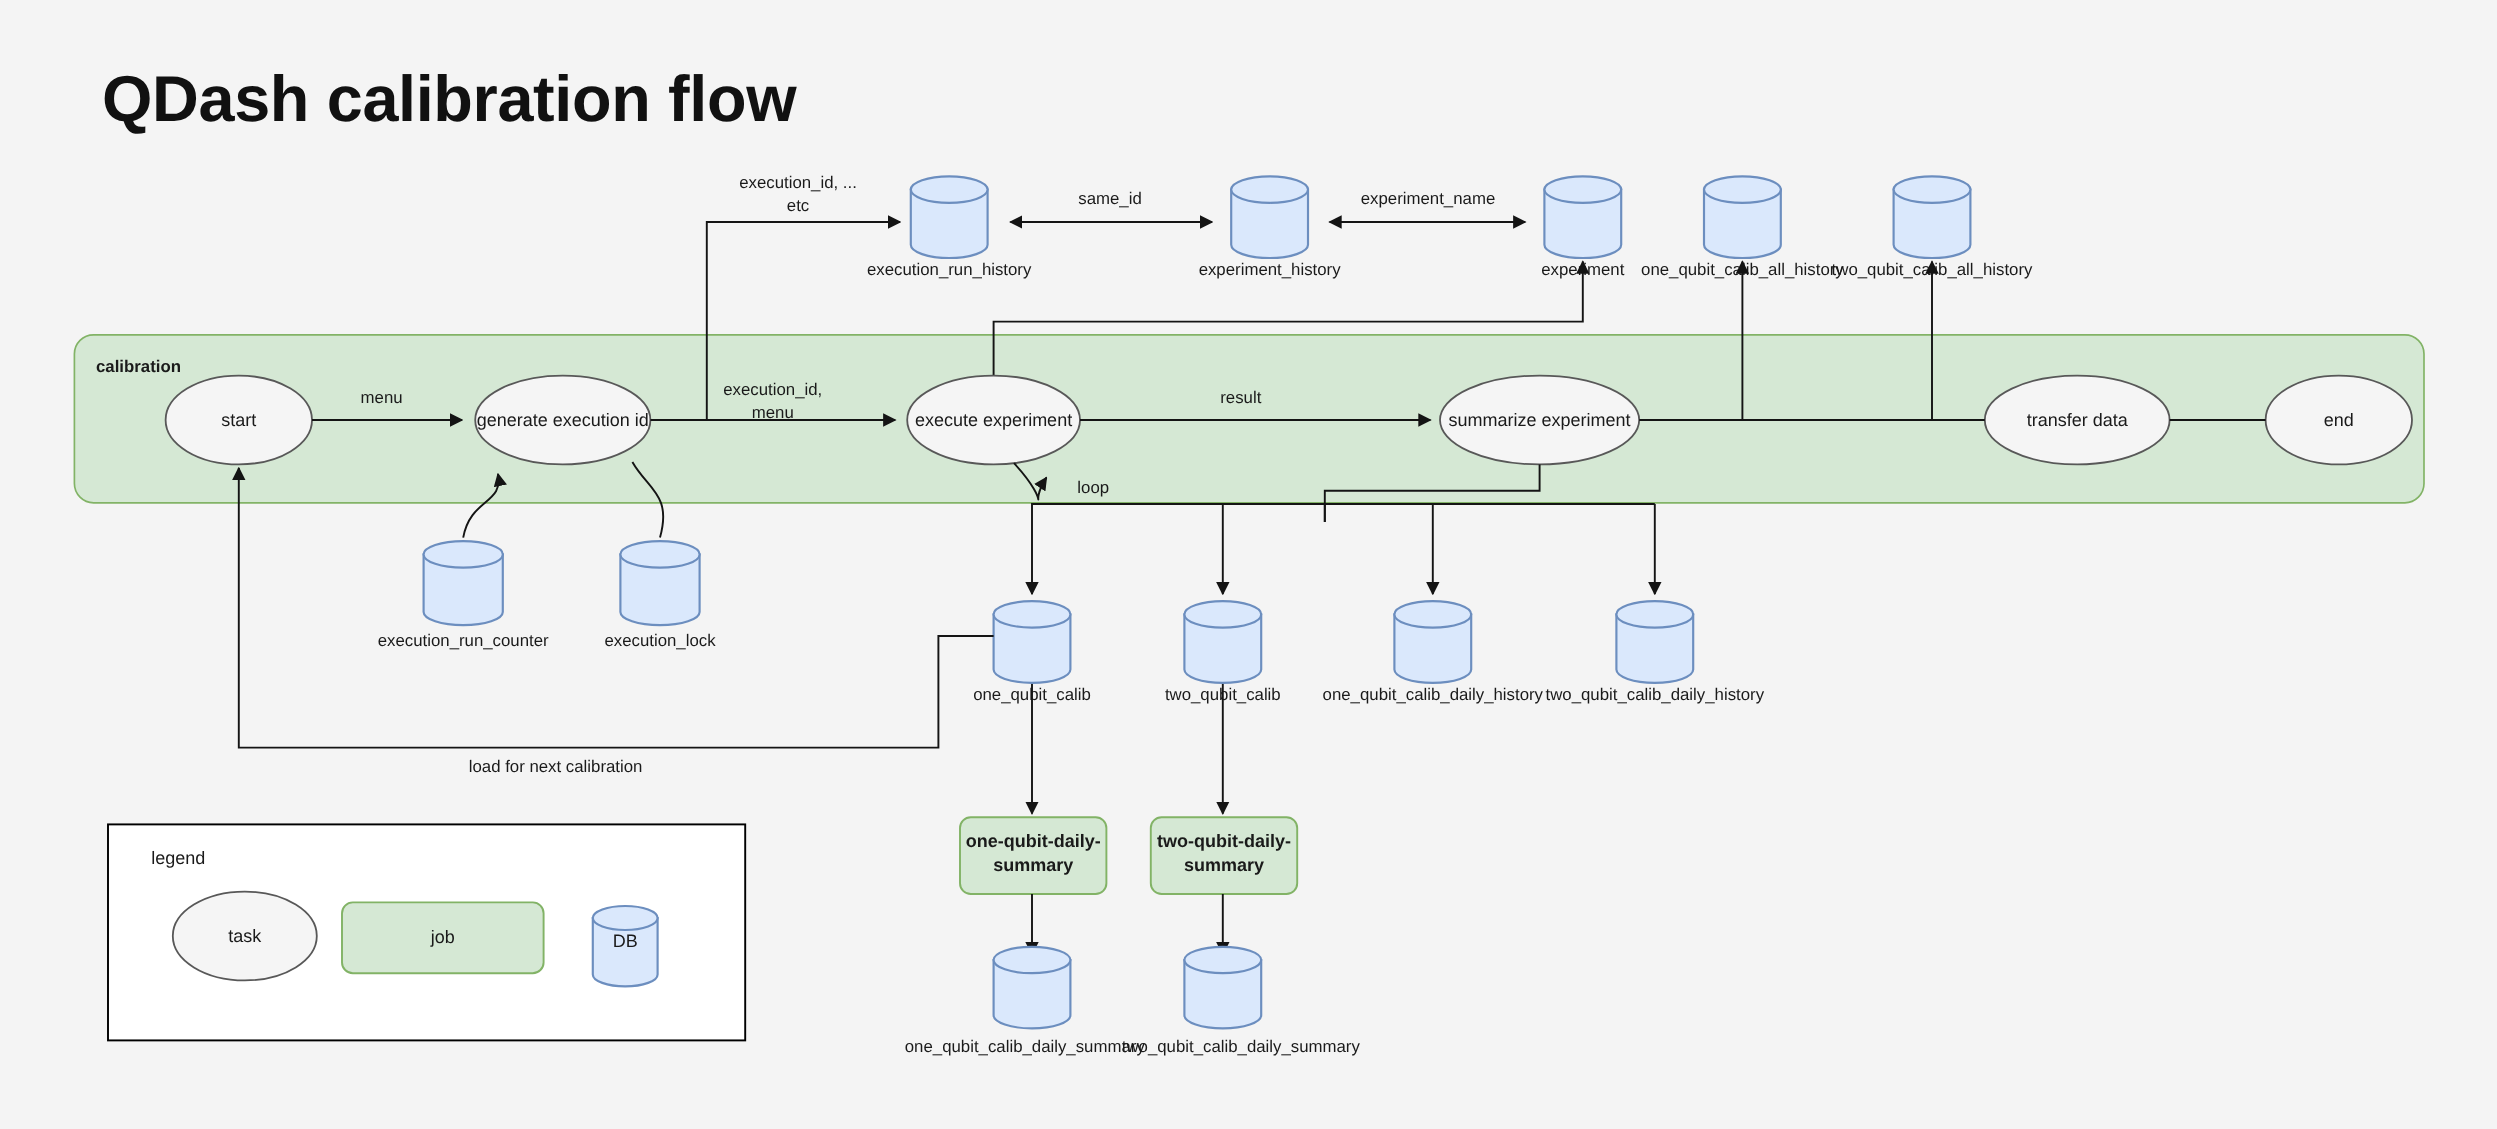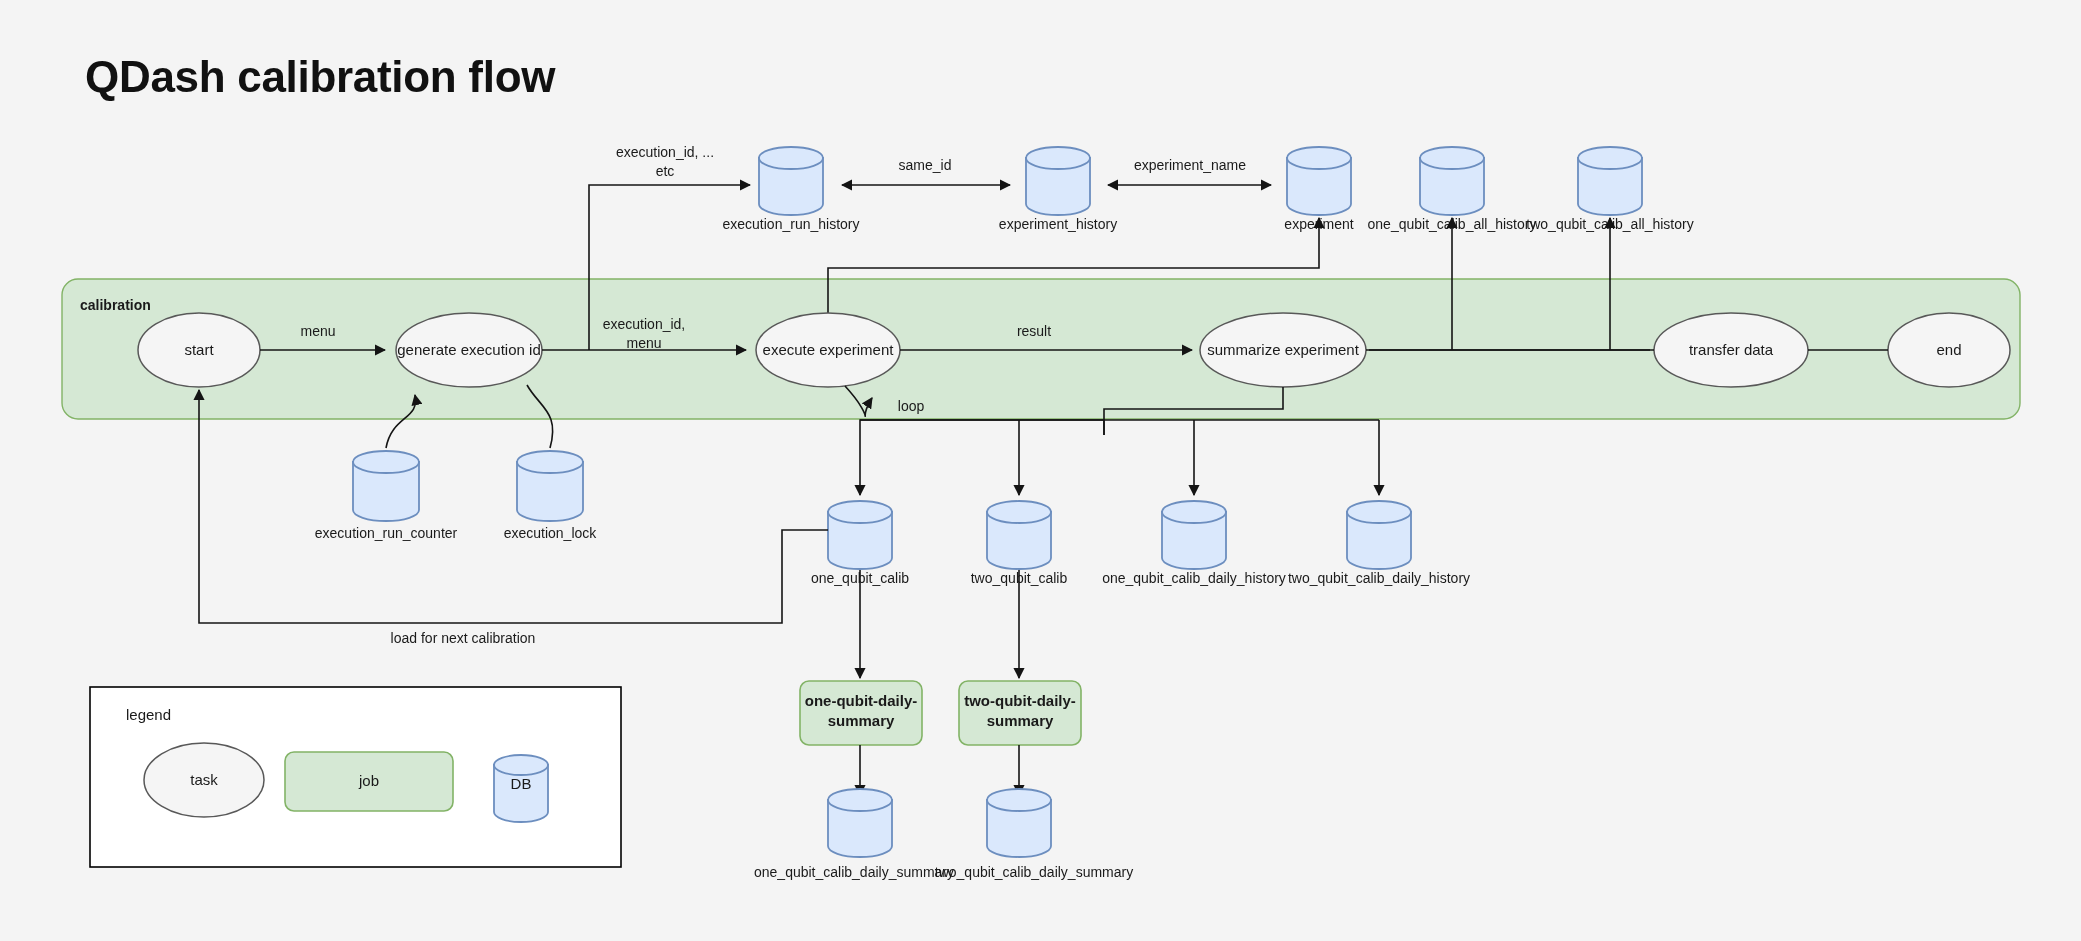--- a/index.html
+++ b/index.html
@@ -18,21 +18,21 @@
     position: absolute;
     left: 0;
     top: 0;
     width: 2081px;
     height: 941px;
   }
   .page-title {
     position: absolute;
     left: 85px;
     top: 52px;
-    font-size: 44px;
+    font-size: 54px;
     font-weight: bold;
     color: #111111;
     letter-spacing: -0.3px;
   }
   text {
     font-family: "Liberation Sans", sans-serif;
     fill: #1a1a1a;
   }
   .node-label { font-size: 15px; }
   .db-label { font-size: 14px; }

